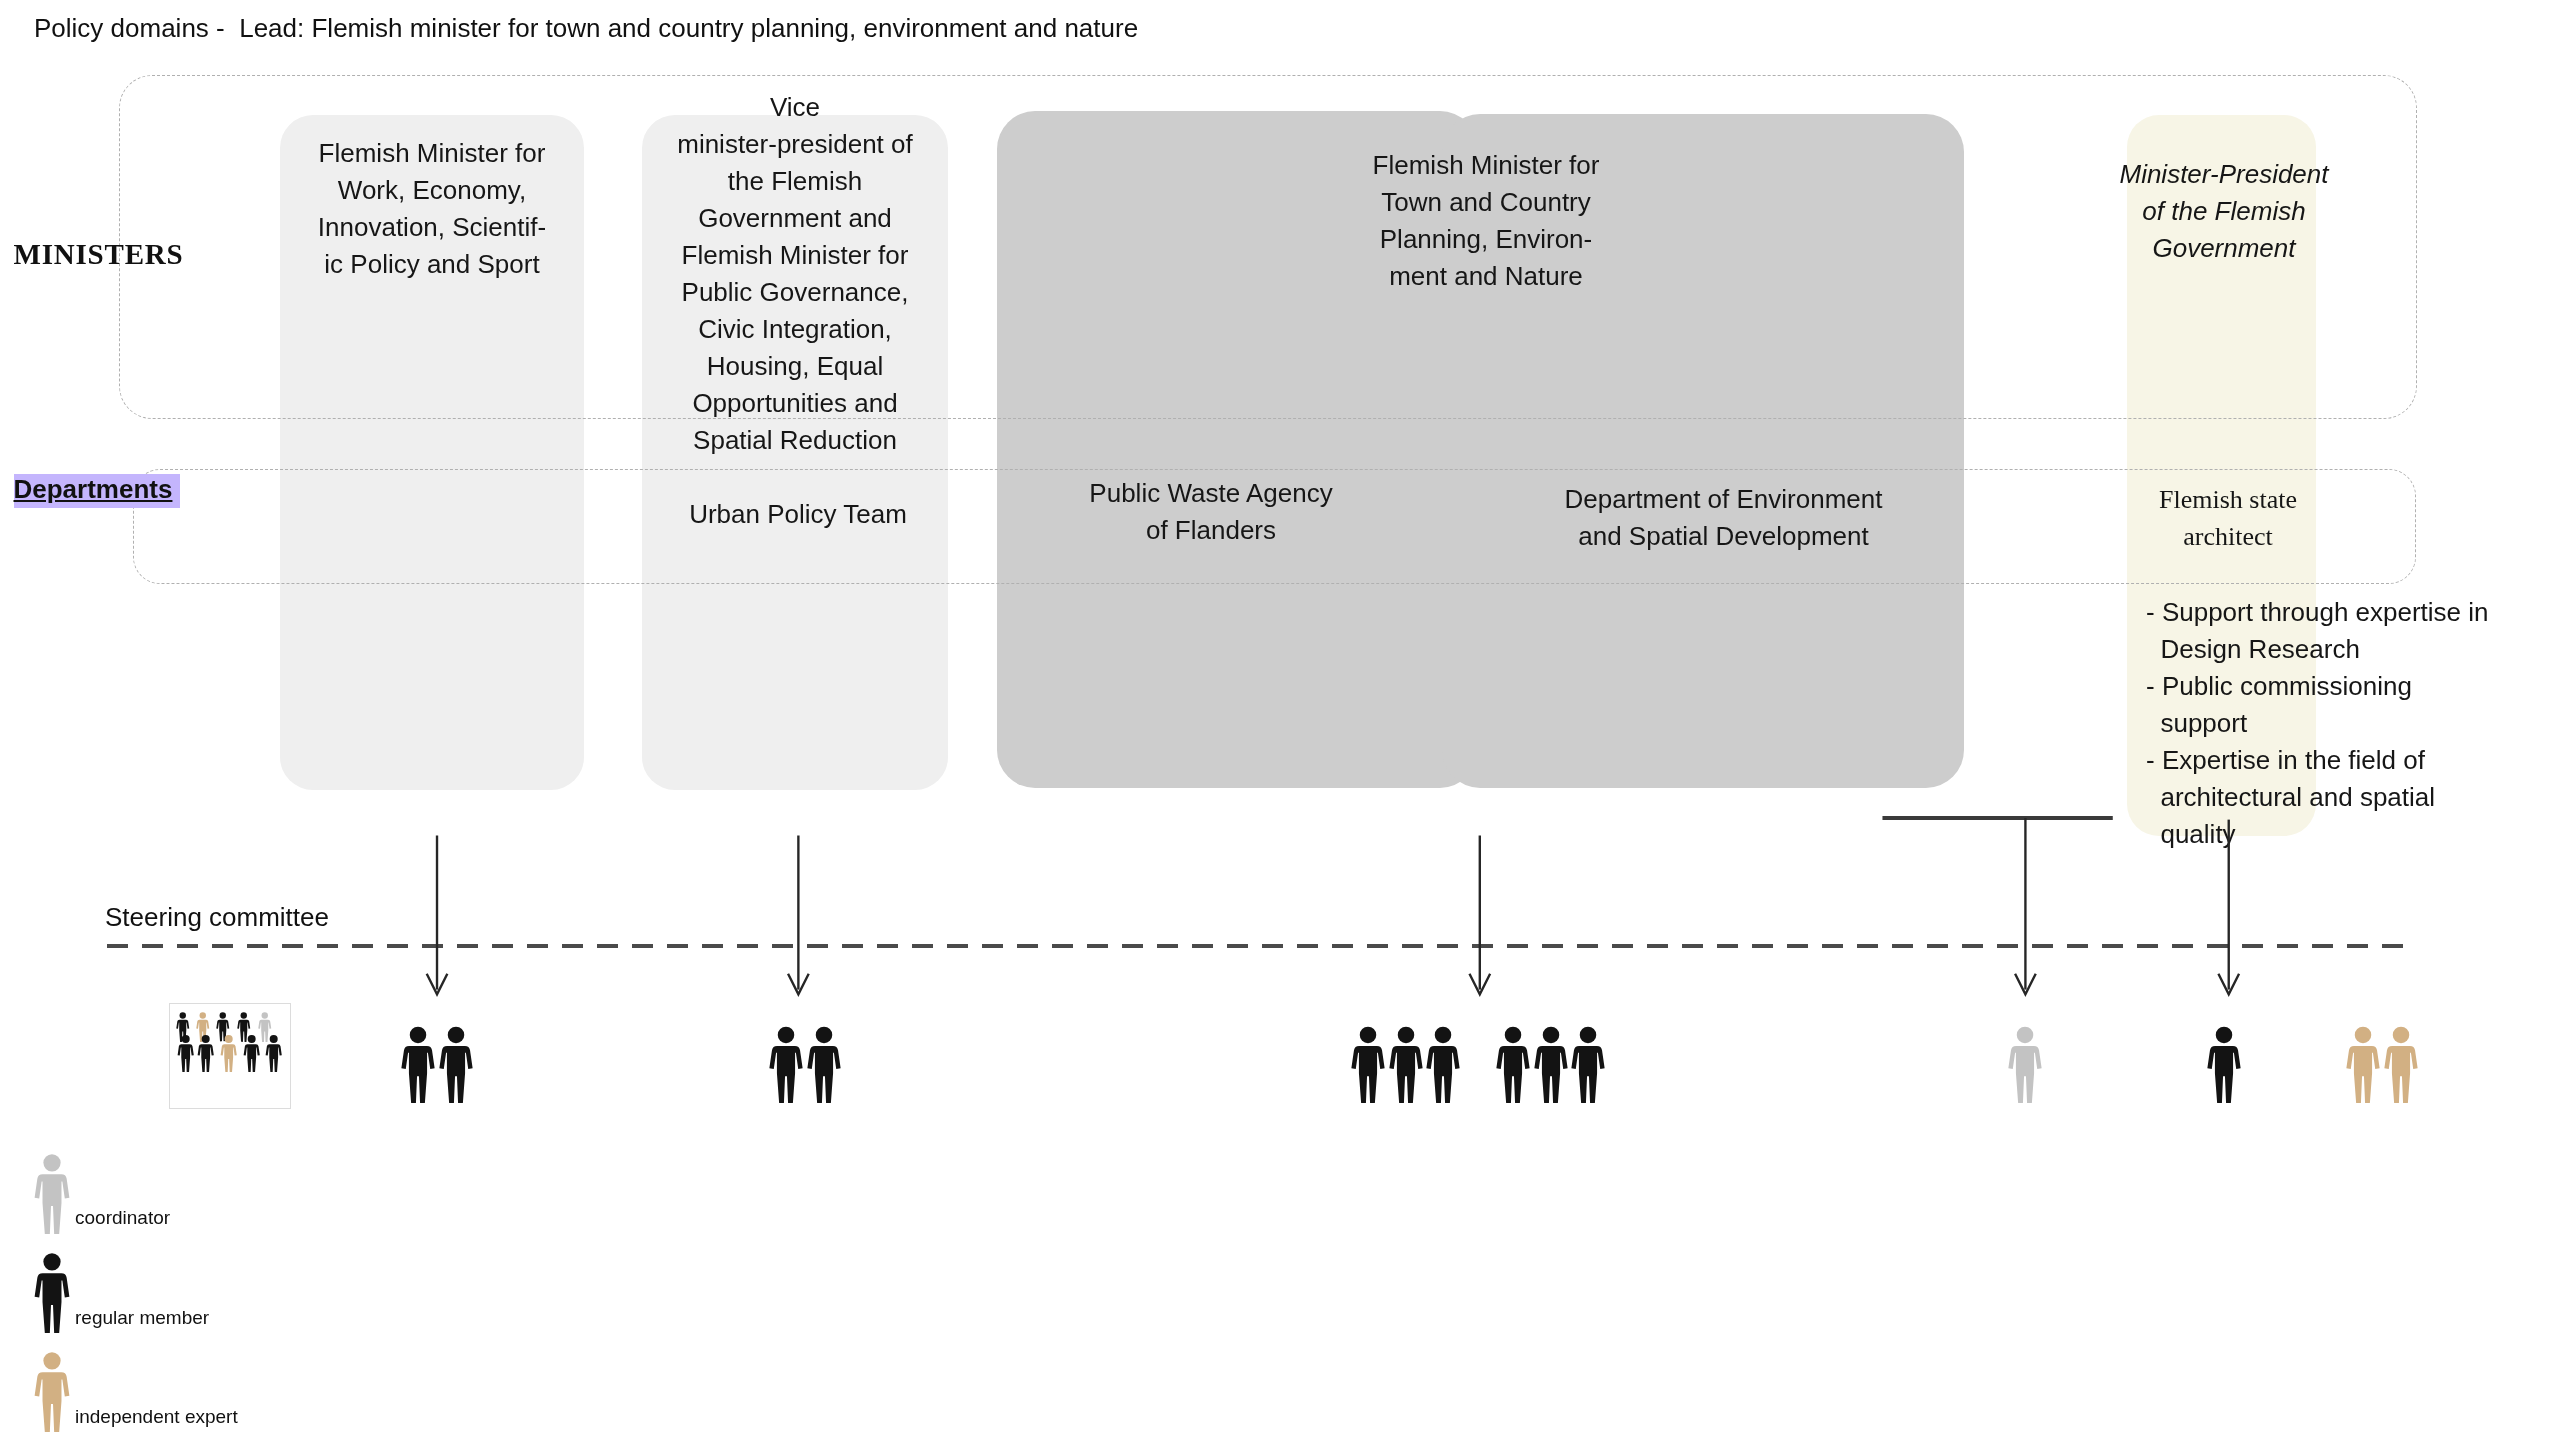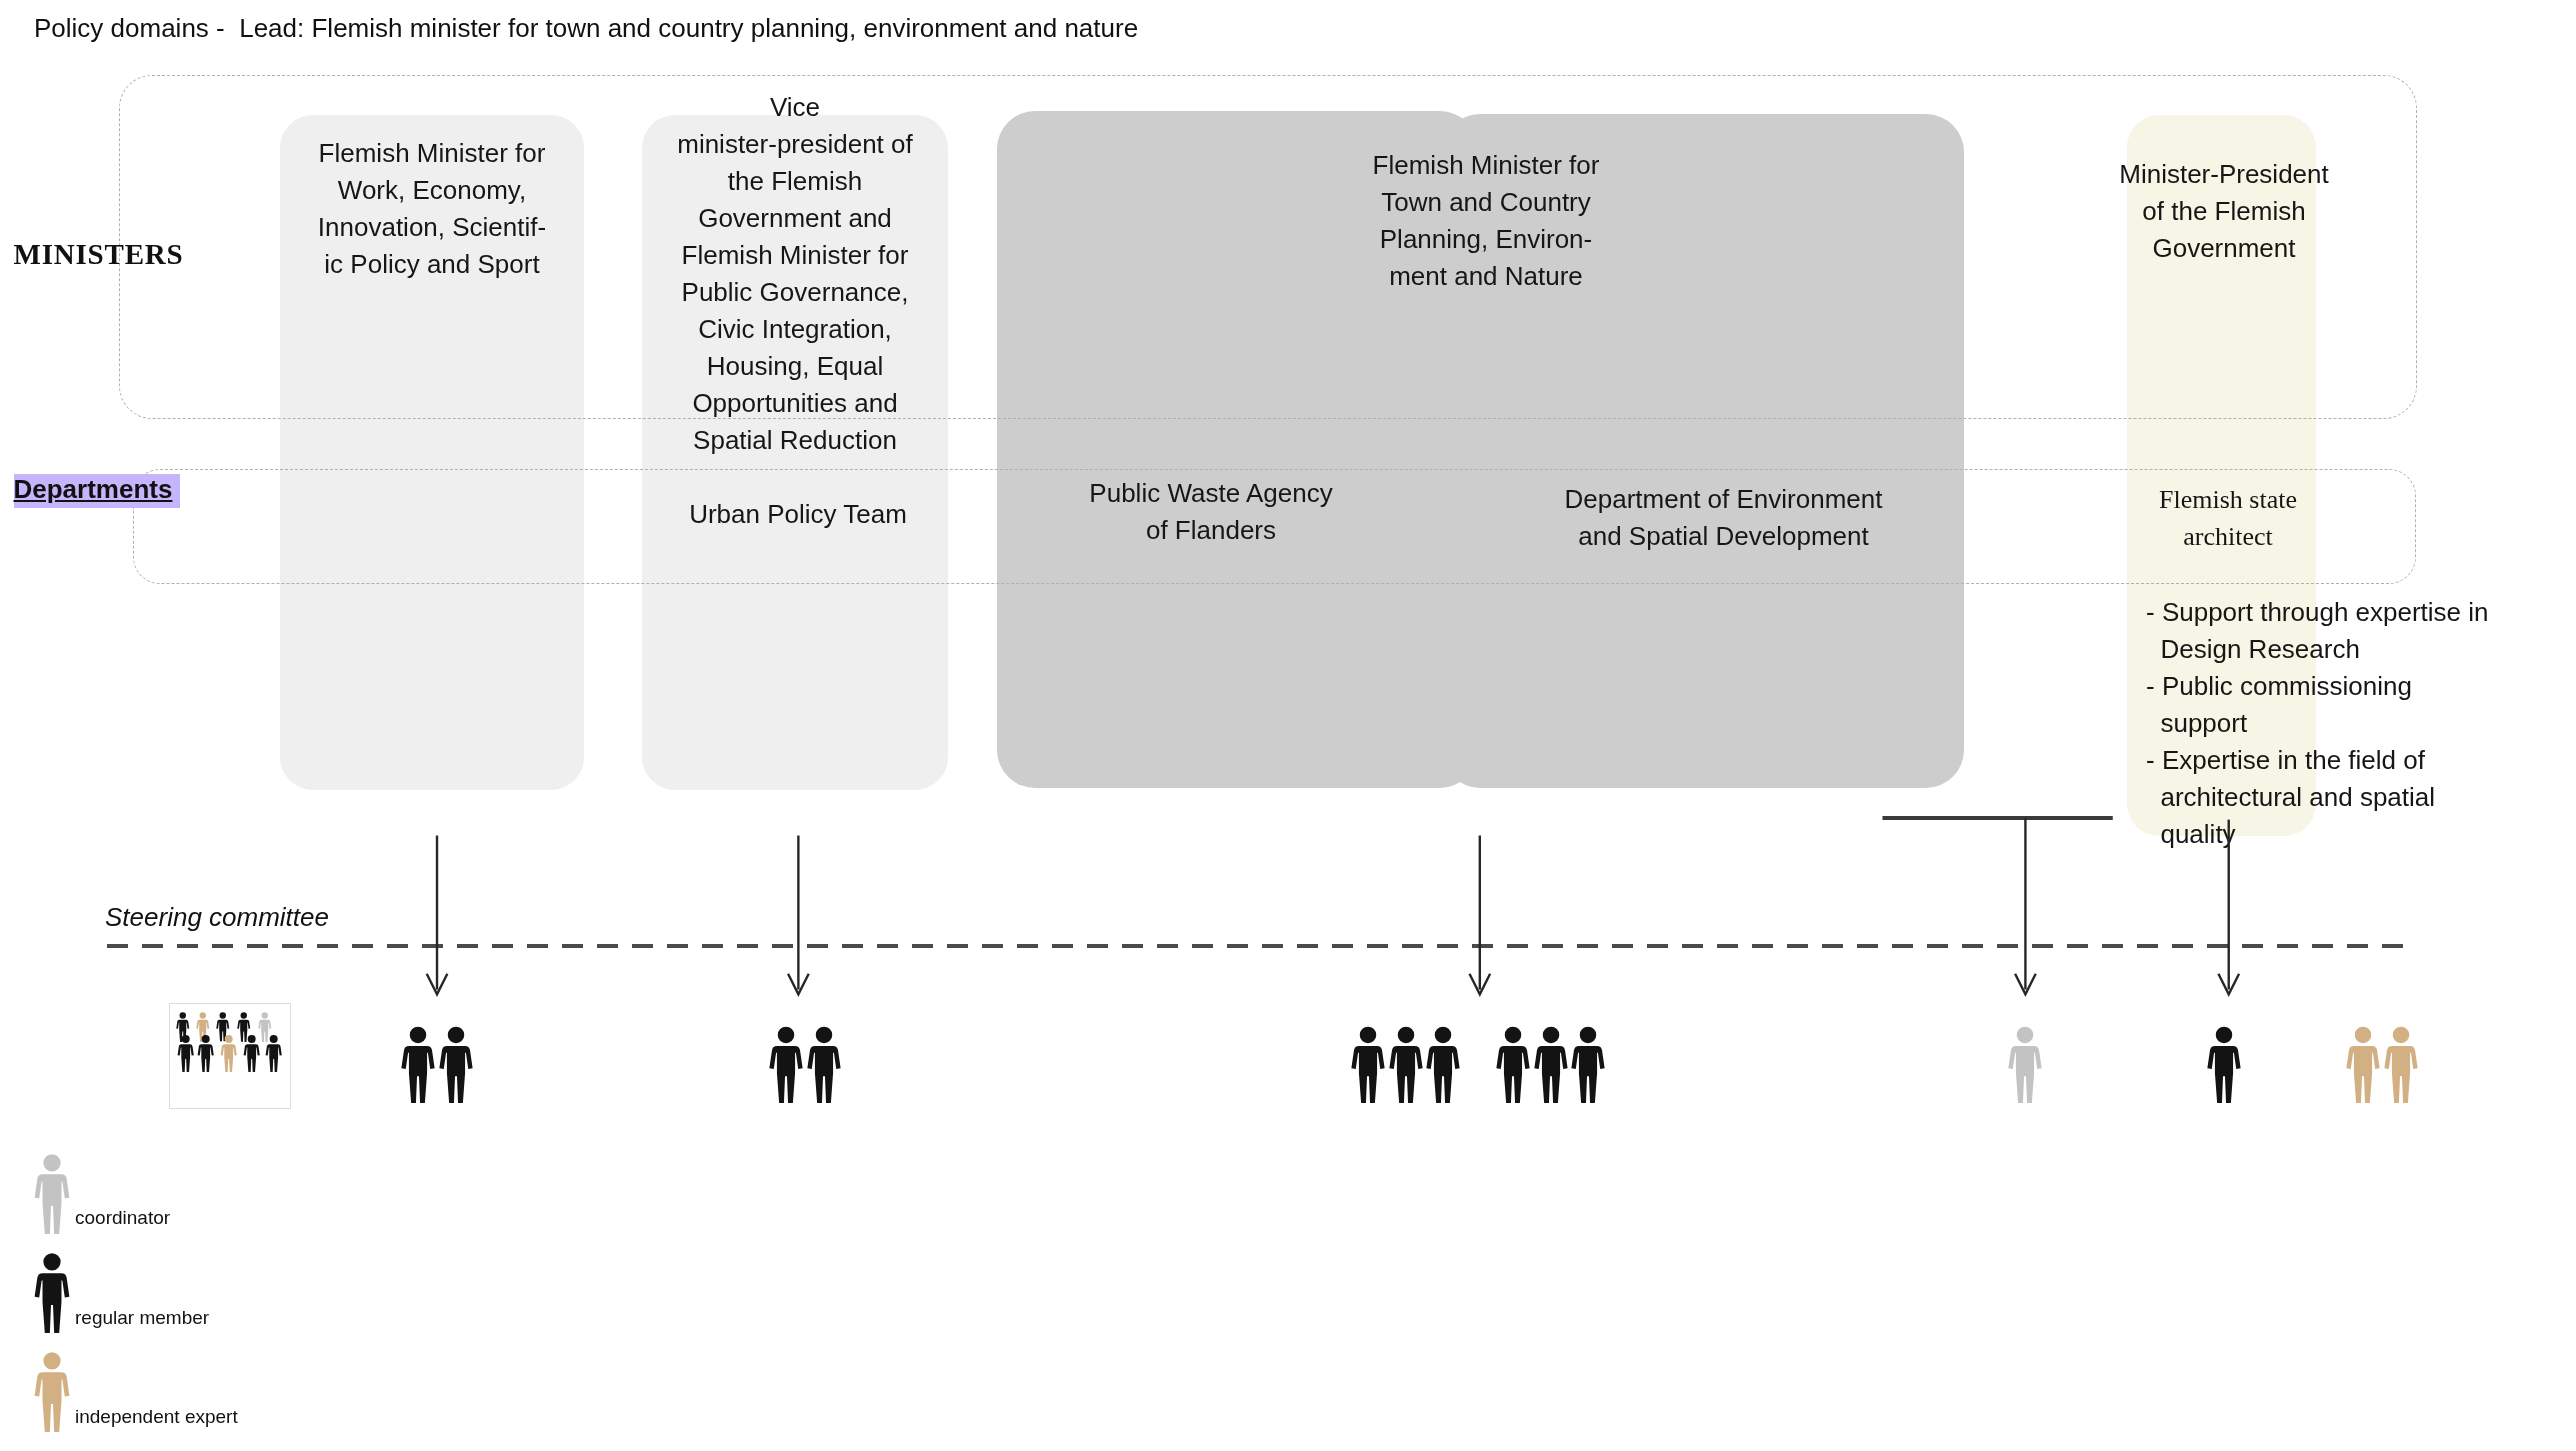--- a/index.html
+++ b/index.html
@@ -23,31 +23,31 @@
   .box.b1{left:280px;top:115px;width:304px;height:675px;}
   .box.b2{left:642px;top:115px;width:306px;height:675px;}
   .box.g1{left:997px;top:111px;width:481px;height:677px;}
   .box.g2{left:1442px;top:114px;width:522px;height:674px;}
   .box.cr{left:2127px;top:115px;width:189px;height:721px;}
 
   .txt{position:absolute;font-size:26px;line-height:37px;color:#161616;text-align:center;white-space:pre-line;z-index:4;}
   .txt.m1{left:280px;top:135px;width:304px;}
   .txt.m2{left:628px;top:89px;width:334px;}
   .txt.m3{left:1323px;top:147px;width:326px;}
-  .txt.m4{left:2089px;top:156px;width:270px;}
+  .txt.m4{left:2089px;top:156px;width:270px;font-style:italic;}
   .txt.d1{left:278px;top:473px;width:310px;}
   .txt.d2{left:643px;top:496px;width:310px;}
   .txt.d3{left:1056px;top:475px;width:310px;}
   .txt.d4{left:1517px;top:481px;width:413px;}
   .txt.d5{left:2097px;top:481px;width:262px;font-family:Liberation Serif, serif;}
   .txt.notes{left:2146px;top:594px;width:433px;text-align:left;white-space:pre-wrap;z-index:4;}
 
   .overlay{position:absolute;left:0;top:0;z-index:6;pointer-events:none;}
 
-  .steer-label{position:absolute;left:105px;top:902px;font-size:26px;color:#111;z-index:5;font-style:italic;}
+  .steer-label{position:absolute;left:105px;top:902px;font-size:26px;color:#111;z-index:5;}
   .steer-line{position:absolute;left:107px;top:944px;width:2308px;height:4px;z-index:5;
     background:repeating-linear-gradient(90deg,#4a4a4a 0 20.7px,transparent 20.7px 35px);}
 
   .fig-group{position:absolute;top:1014px;display:flex;z-index:6;}
   .fig-group .p{width:44px;height:89px;margin-right:-6.4px;}
   .fig-group .p svg,.legend-person svg,.committee .mini svg{display:block;width:100%;height:100%;}
 
   .committee{position:absolute;left:169px;top:1003px;width:120px;height:104px;background:#fff;
     border:1.6px solid #dcdcdc;z-index:6;}
   .committee .mini{position:absolute;}

